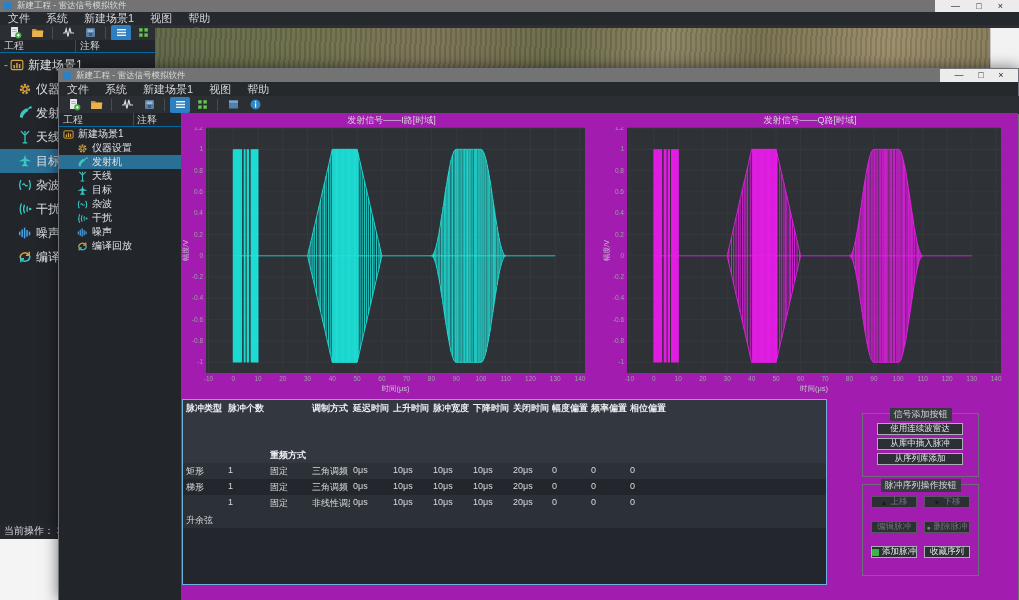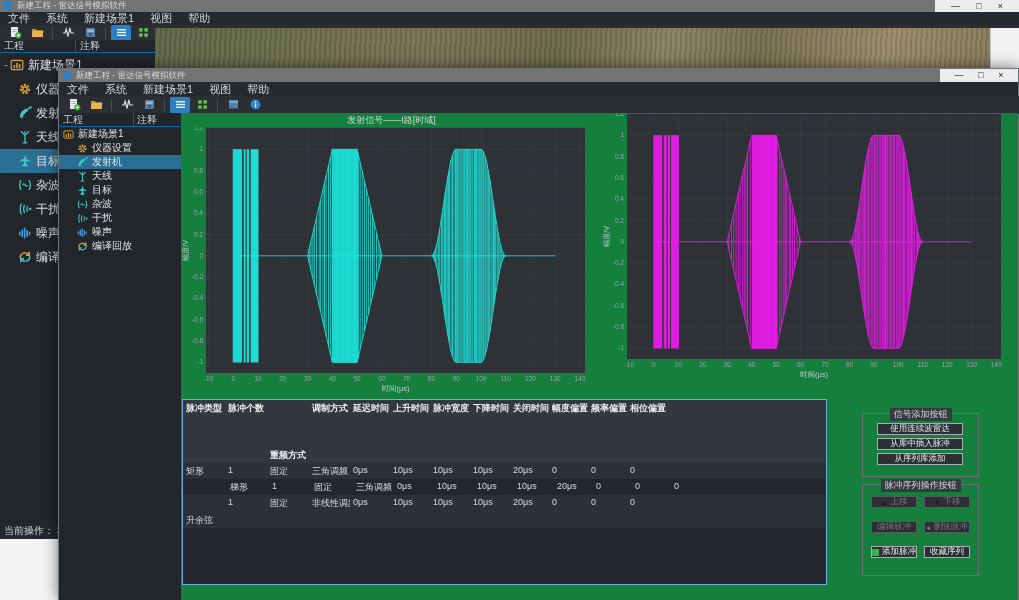--- a/index.html
+++ b/index.html
@@ -36,21 +36,21 @@
     radial-gradient(120px 26px at 30% 70%, rgba(148,150,112,.7), rgba(148,150,112,0) 70%),
     radial-gradient(100px 20px at 48% 30%, rgba(170,158,120,.65), rgba(170,158,120,0) 70%),
     radial-gradient(140px 30px at 66% 60%, rgba(90,102,62,.7), rgba(90,102,62,0) 70%),
     radial-gradient(110px 24px at 84% 40%, rgba(181,168,130,.7), rgba(181,168,130,0) 70%),
     repeating-linear-gradient(93deg, rgba(0,0,0,.10) 0 2px, rgba(255,255,255,.03) 2px 5px),
     linear-gradient(100deg,#5f6647 0%,#6d6f4b 16%,#7b7355 30%,#6a6a48 44%,#8a8262 56%,#77704f 66%,#9a8c6a 80%,#857a58 92%,#74704e 100%);}
   #bw-status{background:#24272c;color:#d2d5d9;font-size:10px;display:flex;align-items:center;padding-left:4px;white-space:nowrap;}
 
   
   #front-window{background:#36393e;border:1px solid #70747a;box-sizing:border-box;box-shadow:0 0 14px rgba(0,0,0,.55);}
-  #fw-main{background:#15803d;}
+  #fw-main{background:#a21caf;}
   .chart{position:relative;}
   .chart .ctitle{height:14px;line-height:15px;text-align:center;font-size:9px;color:#d2d5d8;}
 
   
   #pulse-table{border:1px solid #6fb1da;background:#23262c;box-sizing:border-box;overflow:hidden;font-size:9px;color:#d7dade;}
   .t-hrow{display:flex;background:#333840;font-weight:bold;color:#eceef1;}
   .t-row{display:flex;}
   .t-row.odd{background:#2c3138;}
   .t-row.even{background:#23272d;}
   .t-cell{flex:0 0 auto;padding:2px 3px 1px 3px;box-sizing:border-box;overflow:hidden;white-space:nowrap;}
@@ -428,20 +428,21 @@
               <text x="22" y="194.7" text-anchor="end" font-size="6.5" fill="#9ba0a6">-0.6</text>
               <text x="22" y="216.0" text-anchor="end" font-size="6.5" fill="#9ba0a6">-0.8</text>
               <text x="22" y="237.3" text-anchor="end" font-size="6.5" fill="#9ba0a6">-1</text>
               <text x="214.5" y="264" text-anchor="middle" font-size="7.5" fill="#c3c7cb">时间(μs)</text>
               <text x="7" y="123.5" text-anchor="middle" font-size="7" fill="#c3c7cb" transform="rotate(-90 7 123.5)">幅度/V</text>
               <line x1="52.248366013071895" y1="128.82608695652175" x2="374.27450980392155" y2="128.82608695652175" stroke="#1ce8de" stroke-width="0.8"></line>
               <path d="M52.25 22.30V235.35M52.74 22.30V235.35M53.24 22.30V235.35M53.73 22.30V235.35M54.23 22.30V235.35M54.73 22.30V235.35M55.22 22.30V235.35M55.72 22.30V235.35M56.21 22.30V235.35M56.71 22.30V235.35M57.20 22.30V235.35M57.70 22.30V235.35M58.19 22.30V235.35M58.69 22.30V235.35M59.18 22.30V235.35M59.68 22.30V235.35M60.18 22.30V235.35M60.67 22.30V235.35M63.15 22.30V235.35M63.64 22.30V235.35M64.14 22.30V235.35M66.12 22.30V235.35M66.62 22.30V235.35M67.11 22.30V235.35M67.61 22.30V235.35M70.08 22.30V235.35M70.58 22.30V235.35M71.07 22.30V235.35M71.57 22.30V235.35M72.07 22.30V235.35M72.56 22.30V235.35M73.06 22.30V235.35M73.55 22.30V235.35M74.05 22.30V235.35M74.54 22.30V235.35M75.04 22.30V235.35M75.53 22.30V235.35M76.03 22.30V235.35M76.52 22.30V235.35M77.02 22.30V235.35M126.56 128.83V128.83M128.25 121.56V136.09M129.99 114.08V143.57M131.83 106.16V151.49M133.30 99.87V157.79M135.63 89.82V167.83M138.15 79.00V178.65M139.63 72.64V185.01M141.97 62.58V195.07M143.47 56.11V201.54M145.13 49.00V208.65M147.56 38.53V219.12M149.29 31.08V226.57M151.14 23.12V234.53M151.69 22.30V235.35M152.23 22.30V235.35M152.78 22.30V235.35M153.32 22.30V235.35M153.87 22.30V235.35M154.41 22.30V235.35M154.96 22.30V235.35M155.50 22.30V235.35M156.05 22.30V235.35M156.59 22.30V235.35M157.14 22.30V235.35M157.68 22.30V235.35M158.23 22.30V235.35M158.77 22.30V235.35M159.32 22.30V235.35M159.86 22.30V235.35M160.41 22.30V235.35M160.95 22.30V235.35M161.50 22.30V235.35M162.04 22.30V235.35M162.59 22.30V235.35M163.13 22.30V235.35M163.68 22.30V235.35M164.22 22.30V235.35M164.77 22.30V235.35M165.31 22.30V235.35M165.86 22.30V235.35M166.40 22.30V235.35M166.95 22.30V235.35M167.49 22.30V235.35M168.04 22.30V235.35M168.58 22.30V235.35M169.13 22.30V235.35M169.67 22.30V235.35M170.22 22.30V235.35M170.76 22.30V235.35M171.31 22.30V235.35M171.85 22.30V235.35M172.40 22.30V235.35M172.94 22.30V235.35M173.49 22.30V235.35M174.03 22.30V235.35M174.58 22.30V235.35M175.12 22.30V235.35M175.67 22.30V235.35M176.21 22.77V234.89M176.76 25.11V232.54M177.30 27.45V230.20M179.15 35.39V222.26M181.22 44.29V213.36M183.45 53.91V203.74M185.35 62.07V195.59M187.37 70.73V186.92M189.64 80.50V177.15M191.55 88.70V168.95M193.08 95.30V162.35M195.44 105.46V152.20M197.86 115.84V141.81M199.27 121.91V135.74M126.6 128.8L151.3 22.3L176.1 22.3L200.9 128.8M126.6 128.8L151.3 235.3L176.1 235.3L200.9 128.8M250.42 128.83V128.83M251.27 128.52V129.14M252.51 126.96V130.69M253.30 125.31V132.34M254.36 122.32V135.33M255.90 116.46V141.19M257.34 109.58V148.08M258.72 101.95V155.70M260.30 92.20V165.45M261.08 87.10V170.56M262.14 80.04V177.61M263.56 70.49V187.16M264.33 65.34V192.31M265.26 59.27V198.38M266.74 50.04V207.61M267.64 44.91V212.75M268.63 39.70V217.95M270.13 32.91V224.74M271.52 27.97V229.69M273.08 24.20V233.45M274.45 22.54V235.11M275.33 22.30V235.35M276.47 22.30V235.35M277.73 22.30V235.35M278.97 22.30V235.35M280.07 22.30V235.35M281.03 22.30V235.35M282.31 22.30V235.35M283.45 22.30V235.35M284.23 22.30V235.35M285.63 22.30V235.35M286.49 22.30V235.35M287.27 22.30V235.35M288.61 22.30V235.35M289.70 22.30V235.35M290.95 22.30V235.35M291.94 22.30V235.35M293.54 22.30V235.35M294.41 22.30V235.35M295.29 22.30V235.35M296.07 22.30V235.35M297.26 22.30V235.35M298.25 22.30V235.35M299.27 22.30V235.35M300.65 22.51V235.15M301.84 23.80V233.85M302.75 25.61V232.04M303.97 29.03V228.62M304.88 32.34V225.32M306.16 37.93V219.72M307.24 43.41V214.24M308.11 48.30V209.35M308.91 53.09V204.57M310.26 61.63V196.02M311.85 72.24V185.42M312.62 77.41V180.24M313.59 83.90V173.75M314.65 90.89V166.76M316.08 99.87V157.79M317.12 105.88V151.77M318.14 111.28V146.37M319.73 118.46V139.19M320.95 122.82V134.83M322.30 126.32V131.33M323.78 128.44V129.21M324.55 128.81V128.84M250.4 128.8L251.7 128.2L252.9 126.2L254.1 123.0L255.4 118.7L256.6 113.2L257.8 106.9L259.1 99.7L260.3 92.0L261.6 83.9L262.8 75.6L264.0 67.2L265.3 59.1L266.5 51.4L267.8 44.3L269.0 37.9L270.2 32.5L271.5 28.1L272.7 24.9L274.0 23.0L275.2 22.3L276.4 22.3L277.7 22.3L278.9 22.3L280.1 22.3L281.4 22.3L282.6 22.3L283.9 22.3L285.1 22.3L286.3 22.3L287.6 22.3L288.8 22.3L290.1 22.3L291.3 22.3L292.5 22.3L293.8 22.3L295.0 22.3L296.2 22.3L297.5 22.3L298.7 22.3L300.0 22.3L301.2 23.0L302.4 24.9L303.7 28.1L304.9 32.5L306.2 37.9L307.4 44.3L308.6 51.4L309.9 59.1L311.1 67.2L312.3 75.6L313.6 83.9L314.8 92.0L316.1 99.7L317.3 106.9L318.5 113.2L319.8 118.7L321.0 123.0L322.3 126.2L323.5 128.2L324.7 128.8M250.4 128.8L251.7 129.5L252.9 131.4L254.1 134.6L255.4 139.0L256.6 144.4L257.8 150.8L259.1 157.9L260.3 165.6L261.6 173.8L262.8 182.1L264.0 190.4L265.3 198.5L266.5 206.3L267.8 213.4L269.0 219.7L270.2 225.2L271.5 229.5L272.7 232.7L274.0 234.7L275.2 235.3L276.4 235.3L277.7 235.3L278.9 235.3L280.1 235.3L281.4 235.3L282.6 235.3L283.9 235.3L285.1 235.3L286.3 235.3L287.6 235.3L288.8 235.3L290.1 235.3L291.3 235.3L292.5 235.3L293.8 235.3L295.0 235.3L296.2 235.3L297.5 235.3L298.7 235.3L300.0 235.3L301.2 234.7L302.4 232.7L303.7 229.5L304.9 225.2L306.2 219.7L307.4 213.4L308.6 206.3L309.9 198.5L311.1 190.4L312.3 182.1L313.6 173.8L314.8 165.6L316.1 157.9L317.3 150.8L318.5 144.4L319.8 139.0L321.0 134.6L322.3 131.4L323.5 129.5L324.7 128.8" stroke="#1ce8de" stroke-width="0.9" fill="none" stroke-opacity="0.95"></path>
             </svg>
         </div>
         <div class="chart" style="width:416px;">
+          <div class="ctitle">发射信号——Q路[时域]</div>
           <svg id="chart1" width="416" height="267">
               <rect x="25" y="1" width="374" height="245" fill="#2e3136"></rect>
               <path d="M27.4 1V246M51.9 1V246M76.3 1V246M100.8 1V246M125.2 1V246M149.7 1V246M174.1 1V246M198.6 1V246M223.0 1V246M247.4 1V246M271.9 1V246M296.3 1V246M320.8 1V246M345.2 1V246M369.7 1V246M394.1 1V246M25 1.0H399M25 22.3H399M25 43.6H399M25 64.9H399M25 86.2H399M25 107.5H399M25 128.8H399M25 150.1H399M25 171.4H399M25 192.7H399M25 214.0H399M25 235.3H399" stroke="#3b3f45" stroke-width="0.6" fill="none"></path>
               <text x="27.4" y="254" text-anchor="middle" font-size="6.5" fill="#9ba0a6">-10</text>
               <text x="51.9" y="254" text-anchor="middle" font-size="6.5" fill="#9ba0a6">0</text>
               <text x="76.3" y="254" text-anchor="middle" font-size="6.5" fill="#9ba0a6">10</text>
               <text x="100.8" y="254" text-anchor="middle" font-size="6.5" fill="#9ba0a6">20</text>
               <text x="125.2" y="254" text-anchor="middle" font-size="6.5" fill="#9ba0a6">30</text>
               <text x="149.7" y="254" text-anchor="middle" font-size="6.5" fill="#9ba0a6">40</text>
               <text x="174.1" y="254" text-anchor="middle" font-size="6.5" fill="#9ba0a6">50</text>
@@ -497,21 +498,21 @@
             <div class="t-cell" style="width: 40px;">0μs</div>
             <div class="t-cell" style="width: 40px;">10μs</div>
             <div class="t-cell" style="width: 40px;">10μs</div>
             <div class="t-cell" style="width: 40px;">10μs</div>
             <div class="t-cell" style="width: 39px;">20μs</div>
             <div class="t-cell" style="width: 39px;">0</div>
             <div class="t-cell" style="width: 39px;">0</div>
             <div class="t-cell" style="width: 198px;">0</div>
           </div>
           <div class="t-row even">
-            <div class="t-cell" style="width: 42px; margin-left: 44px;">梯形</div>
+            <div class="t-cell" style="width: 42px;">梯形</div>
             <div class="t-cell" style="width: 42px;">1</div>
             <div class="t-cell" style="width: 42px;">固定</div>
             <div class="t-cell" style="width: 41px;">三角调频</div>
             <div class="t-cell" style="width: 40px;">0μs</div>
             <div class="t-cell" style="width: 40px;">10μs</div>
             <div class="t-cell" style="width: 40px;">10μs</div>
             <div class="t-cell" style="width: 40px;">10μs</div>
             <div class="t-cell" style="width: 39px;">20μs</div>
             <div class="t-cell" style="width: 39px;">0</div>
             <div class="t-cell" style="width: 39px;">0</div>

